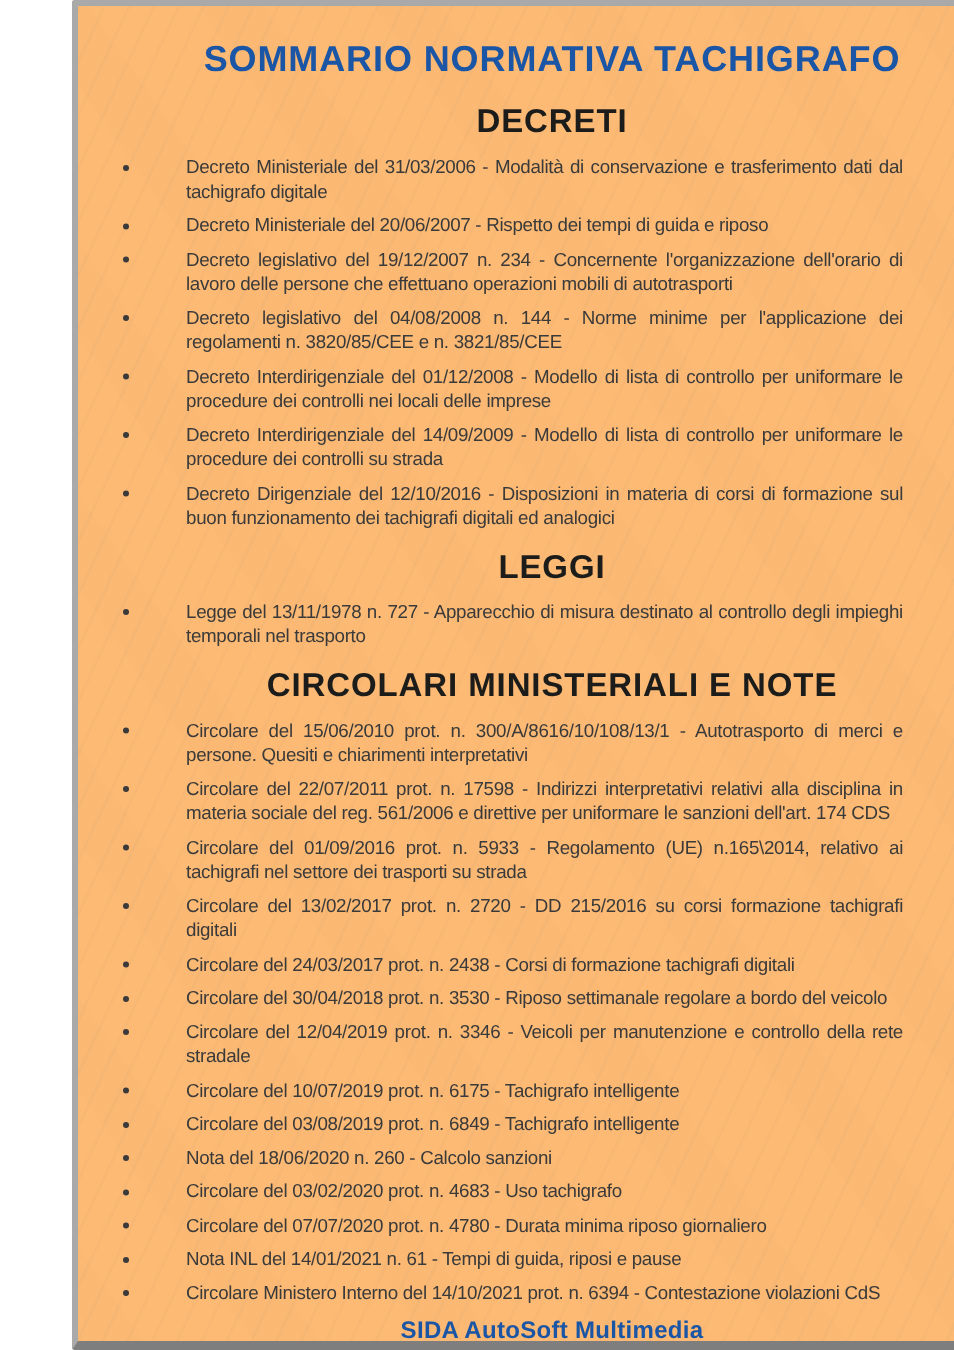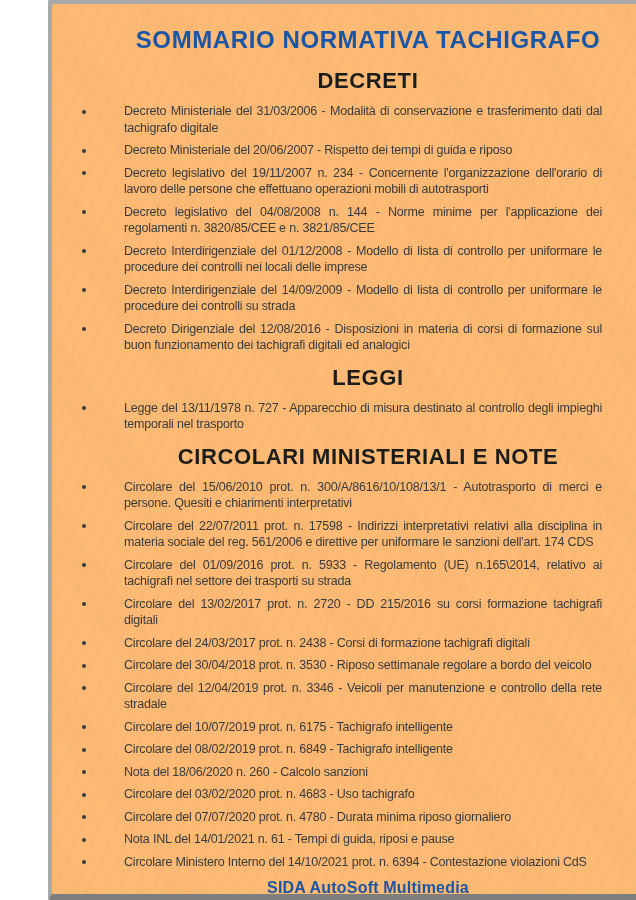--- a/index.html
+++ b/index.html
@@ -121,21 +121,21 @@
   </li>
 
   <li class="toc-item">
     <span class="bullet"></span>
     <span class="item-text">Decreto Ministeriale del 20/06/2007 - Rispetto dei tempi di guida e riposo</span>
     <span class="item-page">3</span>
   </li>
 
   <li class="toc-item">
     <span class="bullet"></span>
-    <span class="item-text">Decreto legislativo del 19/11/2007 n. 234 - Concernente l'organizzazione dell'orario di lavoro delle persone che effettuano operazioni mobili di autotrasporti</span>
+    <span class="item-text">Decreto legislativo del 19/12/2007 n. 234 - Concernente l'organizzazione dell'orario di lavoro delle persone che effettuano operazioni mobili di autotrasporti</span>
     <span class="item-page">5</span>
   </li>
 
   <li class="toc-item">
     <span class="bullet"></span>
     <span class="item-text">Decreto legislativo del 04/08/2008 n. 144 - Norme minime per l'applicazione dei regolamenti n. 3820/85/CEE e n. 3821/85/CEE</span>
     <span class="item-page">9</span>
   </li>
 
   <li class="toc-item">
@@ -145,21 +145,21 @@
   </li>
 
   <li class="toc-item">
     <span class="bullet"></span>
     <span class="item-text">Decreto Interdirigenziale del 14/09/2009 - Modello di lista di controllo per uniformare le procedure dei controlli su strada</span>
     <span class="item-page">21</span>
   </li>
 
   <li class="toc-item">
     <span class="bullet"></span>
-    <span class="item-text">Decreto Dirigenziale del 12/08/2016 - Disposizioni in materia di corsi di formazione sul buon funzionamento dei tachigrafi digitali ed analogici</span>
+    <span class="item-text">Decreto Dirigenziale del 12/10/2016 - Disposizioni in materia di corsi di formazione sul buon funzionamento dei tachigrafi digitali ed analogici</span>
     <span class="item-page">24</span>
   </li>
 </ul>
   </section>
 
   <section class="toc-section">
     <h2 class="section-heading">LEGGI</h2>
     <ul class="item-list">
   <li class="toc-item">
     <span class="bullet"></span>
@@ -215,21 +215,21 @@
   </li>
 
   <li class="toc-item">
     <span class="bullet"></span>
     <span class="item-text">Circolare del 10/07/2019 prot. n. 6175 - Tachigrafo intelligente</span>
     <span class="item-page">67</span>
   </li>
 
   <li class="toc-item">
     <span class="bullet"></span>
-    <span class="item-text">Circolare del 08/02/2019 prot. n. 6849 - Tachigrafo intelligente</span>
+    <span class="item-text">Circolare del 03/08/2019 prot. n. 6849 - Tachigrafo intelligente</span>
     <span class="item-page">68</span>
   </li>
 
   <li class="toc-item">
     <span class="bullet"></span>
     <span class="item-text">Nota del 18/06/2020 n. 260 - Calcolo sanzioni</span>
     <span class="item-page">69</span>
   </li>
 
   <li class="toc-item">

